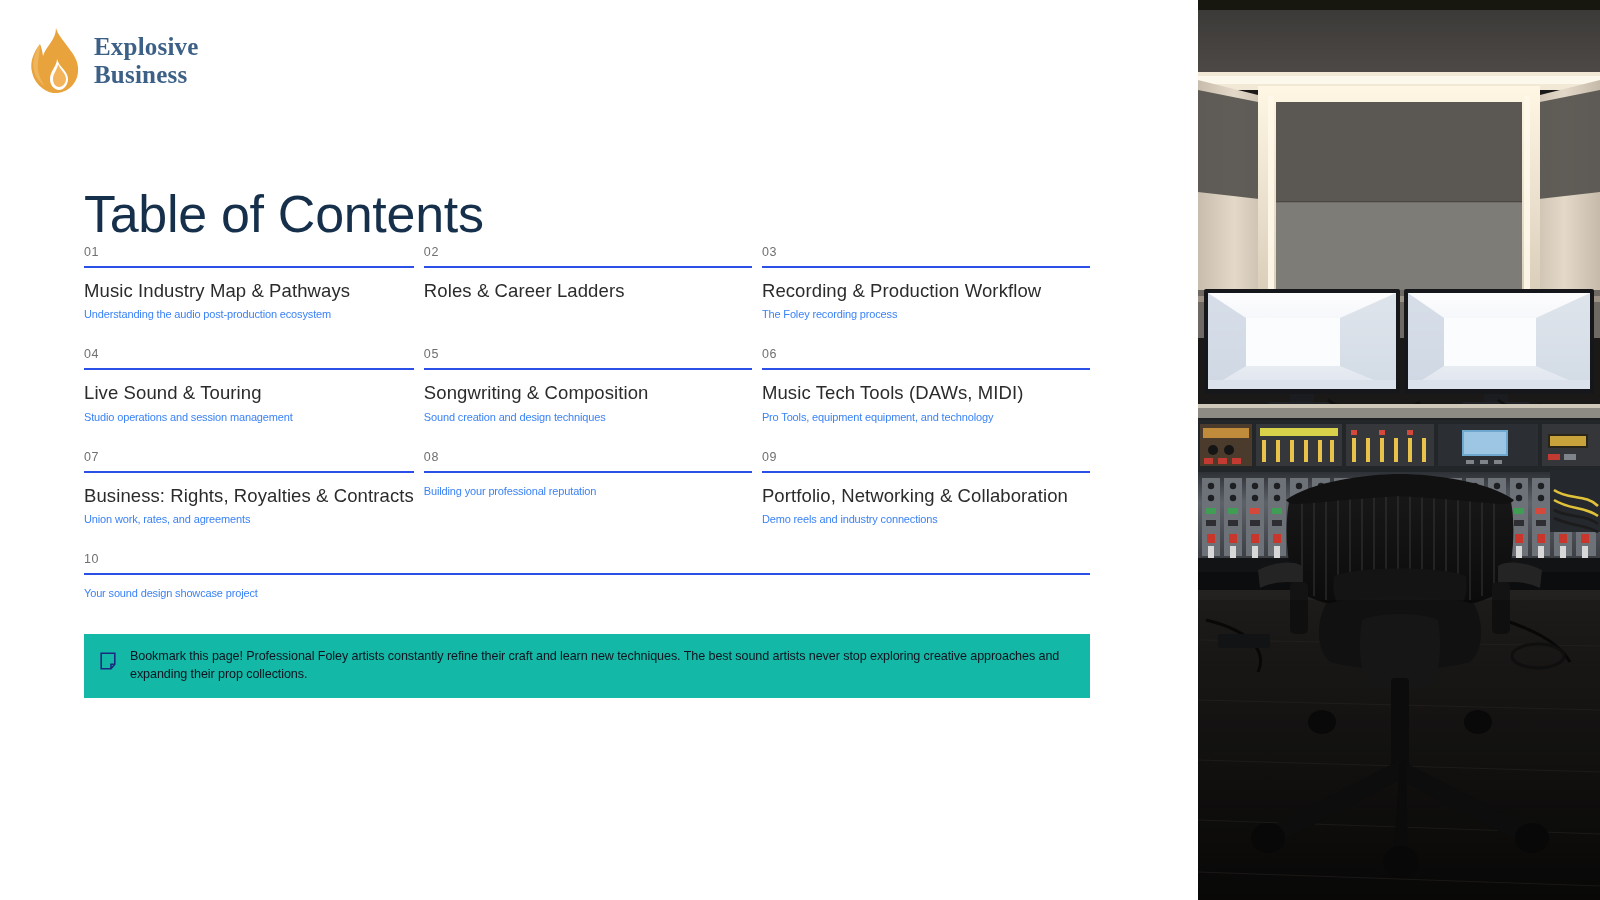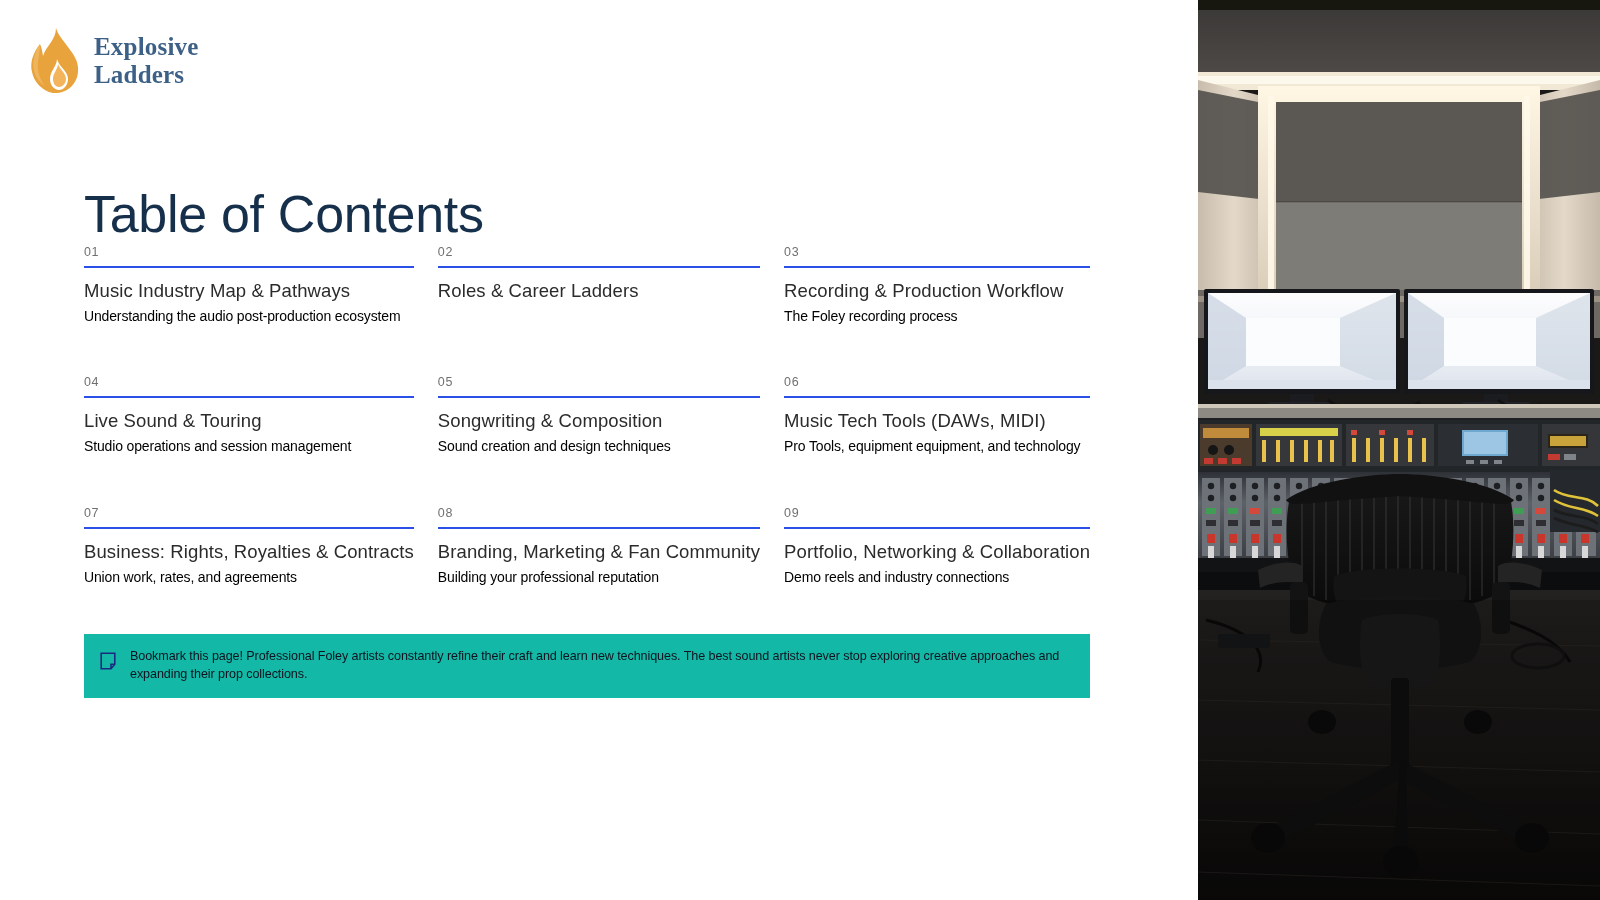--- a/index.html
+++ b/index.html
@@ -77,21 +77,20 @@
   
   .toc-grid {
     position: absolute;
     left: 84px;
     top: 242px;
     width: 1006px;
     display: grid;
     grid-template-columns: repeat(3, 1fr);
     column-gap: 10px;
     row-gap: 0px;
-    gap: 24px;
   }
 
   .toc-item {
     padding-top: 3px;
     padding-bottom: 23px;
   }
   .toc-item.full-width {
     grid-column: 1 / -1;
   }
 
@@ -113,22 +112,22 @@
   .toc-heading {
     font-size: 18.5px;
     color: #2b2b2b;
     line-height: 1.25;
     letter-spacing: 0.1px;
     white-space: nowrap;
   }
 
   .toc-desc {
     margin-top: 5px;
-    font-size: 14px;
-    color: #000000;
+    font-size: 11px;
+    color: #3b82f6;
     line-height: 1.3;
     letter-spacing: -0.15px;
     white-space: nowrap;
   }
 
   
   .callout {
     position: absolute;
     left: 84px;
     top: 634px;
@@ -179,21 +178,21 @@
                  C37 14, 32 9, 30 2 Z" fill="#e8a33d"></path>
         <path d="M14 18 C8 27, 6 36, 8 44 C9 50, 13 56, 19 60 C13 52, 11 44, 12 36
                  C13 29, 14 23, 14 18 Z" fill="#f0b862" opacity="0.85"></path>
         <path d="M31 33 C31 40, 24 45, 24 53 C24 60, 29 64, 33 64 C38 64, 42 59, 42 53
                  C42 45, 33 41, 31 33 Z" fill="#ffffff"></path>
         <path d="M32 38 C32 43, 27 47, 27 53 C27 58, 30 61, 33 61 C37 61, 40 57, 40 53
                  C40 47, 34 44, 32 38 Z" fill="#f3b45c"></path>
       </svg>
       <div class="logo-text">
         <span class="logo-line">Explosive</span>
-        <span class="logo-line">Ladders</span>
+        <span class="logo-line">Business</span>
       </div>
     </div>
 
     <h1 class="page-title">Table of Contents</h1>
 
     <div class="toc-grid">
 
       <div class="toc-item">
         <div class="toc-num">01</div>
         <div class="toc-rule"></div>
@@ -238,21 +237,20 @@
       <div class="toc-item">
         <div class="toc-num">07</div>
         <div class="toc-rule"></div>
         <div class="toc-heading">Business: Rights, Royalties &amp; Contracts</div>
         <div class="toc-desc">Union work, rates, and agreements</div>
       </div>
 
       <div class="toc-item">
         <div class="toc-num">08</div>
         <div class="toc-rule"></div>
-        <div class="toc-heading">Branding, Marketing &amp; Fan Community</div>
         <div class="toc-desc">Building your professional reputation</div>
       </div>
 
       <div class="toc-item">
         <div class="toc-num">09</div>
         <div class="toc-rule"></div>
         <div class="toc-heading">Portfolio, Networking &amp; Collaboration</div>
         <div class="toc-desc">Demo reels and industry connections</div>
       </div>
 

